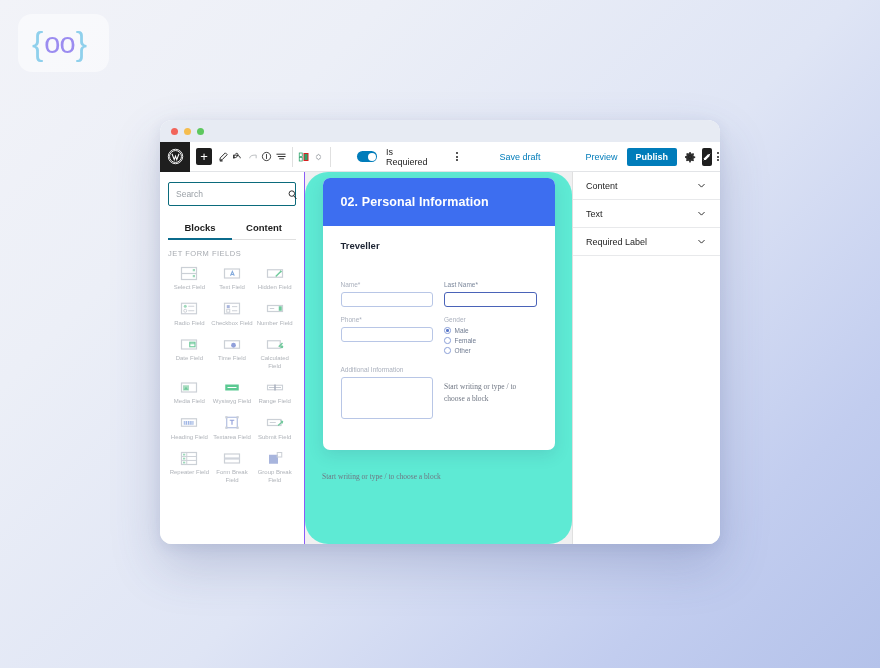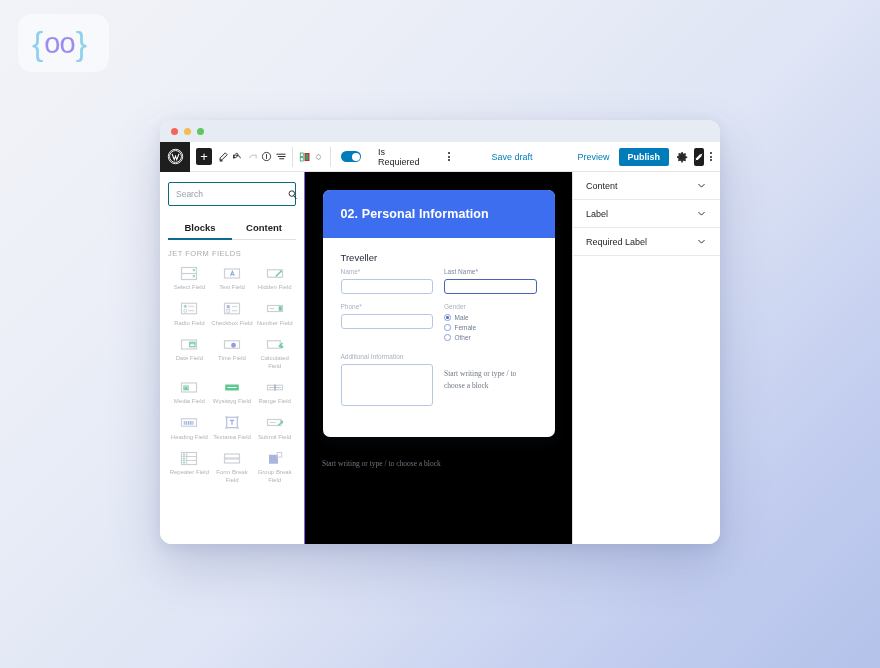--- a/index.html
+++ b/index.html
@@ -64,21 +64,21 @@
     width: 17px; height: 17px; background: #1e1e1e; color: #fff;
     display: flex; align-items: center; justify-content: center;
     border-radius: 2px; font-size: 13px; line-height: 1; margin: 0 4px 0 6px;
     font-weight: 300;
   }
   .ticon {
     width: 15px; height: 20px; display: flex; align-items: center; justify-content: center;
     color: #1e1e1e;
   }
   .ticon.dim { color: #b4b7ba; }
-  .toggle-wrap { display: flex; align-items: center; gap: 17px; margin-left: 6px; }
+  .toggle-wrap { display: flex; align-items: center; gap: 9px; margin-left: 22px; }
   .toggle {
     width: 21px; height: 11px; border-radius: 6px; background: #007cba;
     position: relative;
   }
   .toggle .knob {
     position: absolute; width: 8px; height: 8px; border-radius: 50%;
     background: #fff; top: 1.5px; right: 1.5px;
   }
   .toggle-label { color: #1e1e1e; font-size: 9px; }
   .kebab { display: flex; flex-direction: column; gap: 1.5px; align-items: center; width: 14px; }
@@ -138,33 +138,33 @@
   .block-ico {
     width: 20px; height: 16px; display:flex; align-items:center; justify-content:center;
     opacity: .85;
   }
   .block-label {
     font-size: 6px; color: #b0b4ba; text-align: center; line-height: 1.25;
     max-width: 42px;
   }
 
   
-  .canvas { flex: 1; background: #000000; position: relative; padding-top: 18px; overflow: hidden; }
+  .canvas { flex: 1; background: #5eead4; position: relative; padding-top: 6px; overflow: hidden; border-radius: 23px; }
   .form-card {
     width: 232px; margin: 0 auto;
     background: #fff; border-radius: 7px;
     box-shadow: 0 5px 16px rgba(50,60,100,0.13);
     overflow: hidden;
   }
   .form-head {
     background: #3d6ef0; color: #fff;
     padding: 17px 18px; font-size: 12.5px; font-weight: 700; letter-spacing: .1px;
   }
   .form-body { padding: 14px 18px 22px 18px; }
-  .form-sub { font-size: 9.5px; font-weight: 400; color: #1d2433; margin-bottom: 5px; }
+  .form-sub { font-size: 9.5px; font-weight: 700; color: #1d2433; margin-bottom: 30px; }
   .frow { display: flex; gap: 11px; margin-bottom: 9px; }
   .fcol { flex: 1; min-width: 0; }
   .flabel { font-size: 6.5px; color: #aab0bd; margin-bottom: 4px; display: block; }
   .finput {
     height: 15px; border: 1px solid #b8c6e6; border-radius: 3px; background: #fff;
   }
   .finput.focused { border: 1.4px solid #4a63b8; }
   .ftextarea {
     height: 42px; border: 1px solid #b8c6e6; border-radius: 3px; background: #fff;
   }
@@ -602,21 +602,21 @@
     <div class="settings">
       <div class="srow">
         <span class="sname">Content</span>
         <span>
           <svg width="11" height="11" viewBox="0 0 24 24" fill="none" stroke="#1e1e1e" stroke-width="2" stroke-linecap="round">
               <path d="M6 9.5 L12 15.5 L18 9.5"></path>
             </svg>
         </span>
       </div>
       <div class="srow">
-        <span class="sname">Label</span>
+        <span class="sname">Text</span>
         <span>
           <svg width="11" height="11" viewBox="0 0 24 24" fill="none" stroke="#1e1e1e" stroke-width="2" stroke-linecap="round">
               <path d="M6 9.5 L12 15.5 L18 9.5"></path>
             </svg>
         </span>
       </div>
       <div class="srow">
         <span class="sname">Required Label</span>
         <span>
           <svg width="11" height="11" viewBox="0 0 24 24" fill="none" stroke="#1e1e1e" stroke-width="2" stroke-linecap="round">

